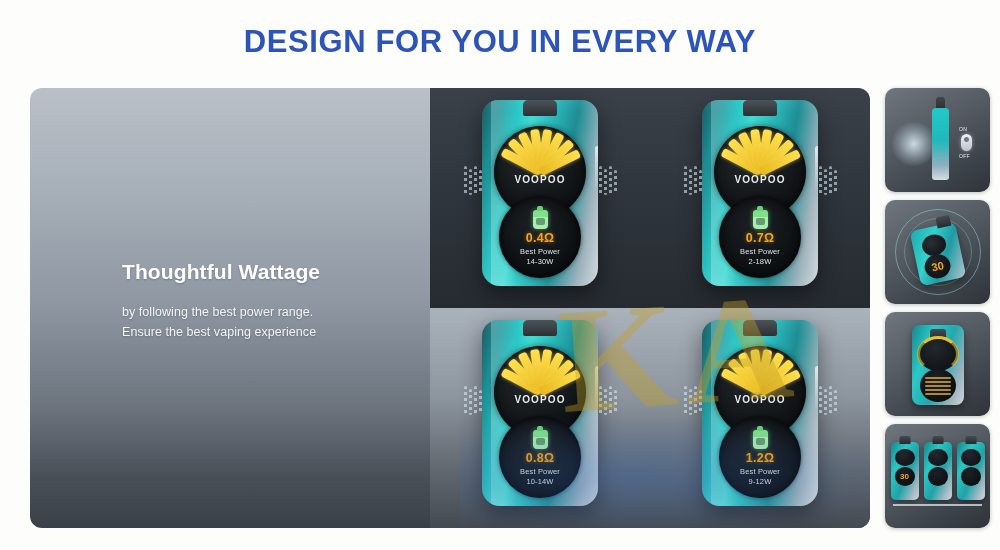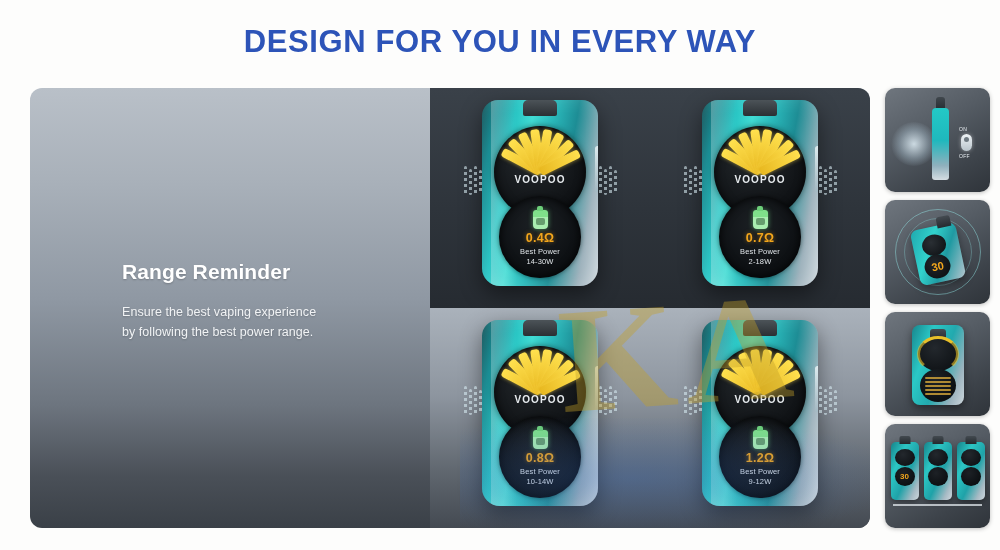--- a/index.html
+++ b/index.html
@@ -641,25 +641,25 @@
         </div>
       </div>
     </div>
   </div>
 
   <div class="wm-big">KA</div>
   <div class="wm-blue-swoosh"></div>
 
   <div class="copy">
     <div class="copy-title">
-      <div>Range Reminder</div>
+      <div>Thoughtful Wattage</div>
     </div>
     <div class="copy-sub">
+      <div>by following the best power range.</div>
       <div>Ensure the best vaping experience</div>
-      <div>by following the best power range.</div>
     </div>
   </div>
 
   <div class="wm-shop">Vape Shop</div>
 
 </div>
 
 <div class="rail">
 
   <div class="thumb">

